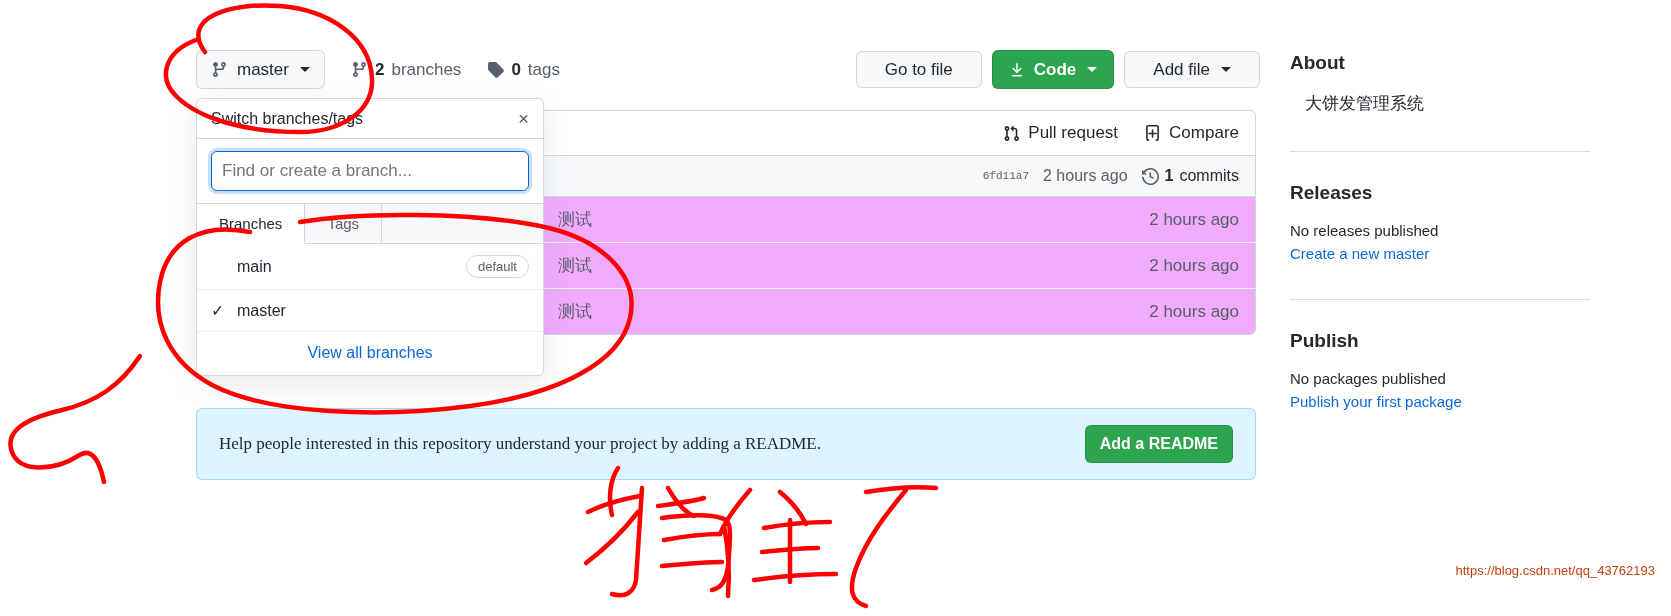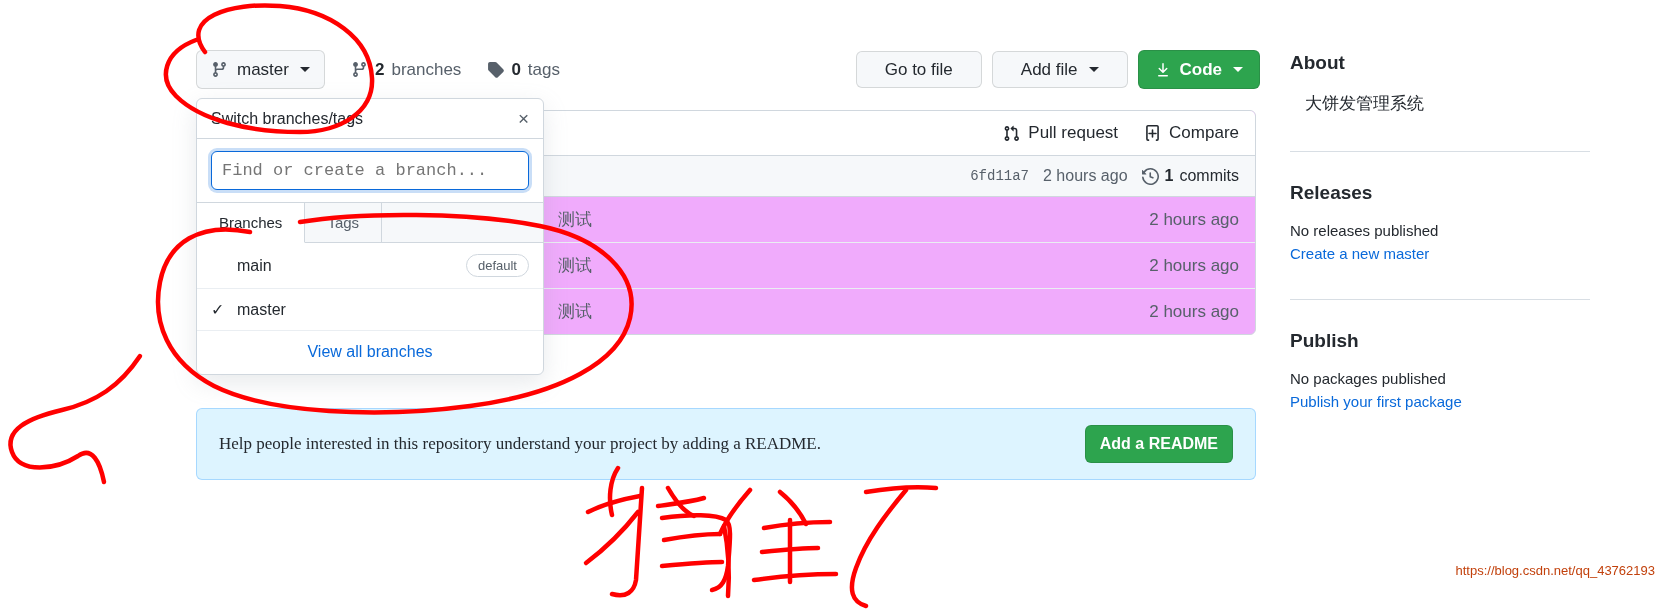--- a/index.html
+++ b/index.html
@@ -74,21 +74,21 @@
     padding: 12px 16px; background:#ffffff; font-size: 17px; color:#24292f;
     border-bottom: 1px solid #d0d7de;
   }
   .compare-links { display:flex; align-items:center; gap: 26px; color:#24292f; }
   .compare-links span { display:inline-flex; align-items:center; gap:8px; white-space:nowrap;}
   .panel-row-commit {
     display:flex; align-items:center; justify-content:flex-end;
     padding: 11px 16px; background:#f6f8fa; font-size:16px; color:#57606a;
     border-bottom: 1px solid #d0d7de; gap: 14px;
   }
-  .sha { font-family:"Liberation Mono", monospace; font-size:14px; color:#57606a; }
+  .sha { font-family:"Liberation Mono", monospace; font-size:11px; color:#57606a; }
   .commits-count { display:inline-flex; align-items:center; gap:6px; color:#24292f;}
   .commits-count b { font-weight:700; }
 
   .file-row {
     display:flex; align-items:center;
     padding: 11px 16px; font-size:17px; color:#24292f;
     border-bottom: 1px solid #eaeef2;
   }
   .file-row:last-of-type { border-bottom: none; }
   .file-name { display:flex; align-items:center; gap: 14px; width: 345px; }
@@ -130,21 +130,21 @@
     display:flex; align-items:center; justify-content:space-between;
     padding: 10px 14px; font-size:16px; color:#24292f;
     border-bottom:1px solid #d0d7de;
   }
   .dd-close { color:#57606a; font-size:19px; line-height:1; cursor:pointer; }
   .dd-search { padding: 12px 14px 12px 14px; border-bottom:1px solid #d0d7de;}
   .dd-input {
     width:100%; font-size:17px; color:#14532d;
     padding:9px 10px; border:1px solid #0969da; border-radius:6px;
     outline:none; box-shadow: 0 0 0 3px rgba(9,105,218,0.22);
-    font-family:Liberation Mono, monospace; background:#fff;
+    font-family:Liberation Sans, sans-serif; background:#fff;
   }
   .dd-tabs { display:flex; background:#f6f8fa; border-bottom:1px solid #d0d7de; }
   .dd-tab {
     padding: 11px 22px; font-size:15px; color:#57606a; cursor:pointer;
     border-right:1px solid #d0d7de;
   }
   .dd-tab.active { background:#ffffff; color:#24292f; border-bottom:1px solid #ffffff; margin-bottom:-1px;}
   .dd-item {
     display:flex; align-items:center; padding: 11px 14px;
     font-size:16px; color:#24292f; border-bottom:1px solid #eaeef2; cursor:pointer;
@@ -202,31 +202,31 @@
             <path d="M2.5 7.775V2.75a.25.25 0 01.25-.25h5.025a.25.25 0 01.177.073l6.25 6.25a.25.25 0 010 .354l-5.025 5.025a.25.25 0 01-.354 0l-6.25-6.25a.25.25 0 01-.073-.177zm-1.5 0V2.75C1 1.784 1.784 1 2.75 1h5.025c.464 0 .91.184 1.238.513l6.25 6.25a1.75 1.75 0 010 2.474l-5.026 5.026a1.75 1.75 0 01-2.474 0l-6.25-6.25A1.75 1.75 0 011 7.775zM6 5a1 1 0 100 2 1 1 0 000-2z"></path>
           </svg>
       </span>
       <b>0</b>
       <span>tags</span>
     </span>
   </div>
 
   <div class="actions">
     <button class="btn">Go to file</button>
-    <button class="btn">
-      <span>Add file</span>
-      <span class="caret"></span>
-    </button>
     <button class="btn btn-code">
       <span class="ico">
         <svg width="16" height="16" viewBox="0 0 16 16" fill="#ffffff">
             <path d="M7.47 10.78a.75.75 0 001.06 0l3.75-3.75a.75.75 0 00-1.06-1.06L8.75 8.44V1.75a.75.75 0 00-1.5 0v6.69L4.78 5.97a.75.75 0 00-1.06 1.06l3.75 3.75zM3.75 13a.75.75 0 000 1.5h8.5a.75.75 0 000-1.5h-8.5z"></path>
           </svg>
       </span>
       <span>Code</span>
+      <span class="caret"></span>
+    </button>
+    <button class="btn">
+      <span>Add file</span>
       <span class="caret"></span>
     </button>
   </div>
 
   <div class="panel">
 
     <div class="panel-row-compare">
       <span>hind main.</span>
       <span class="compare-links">
         <span>

